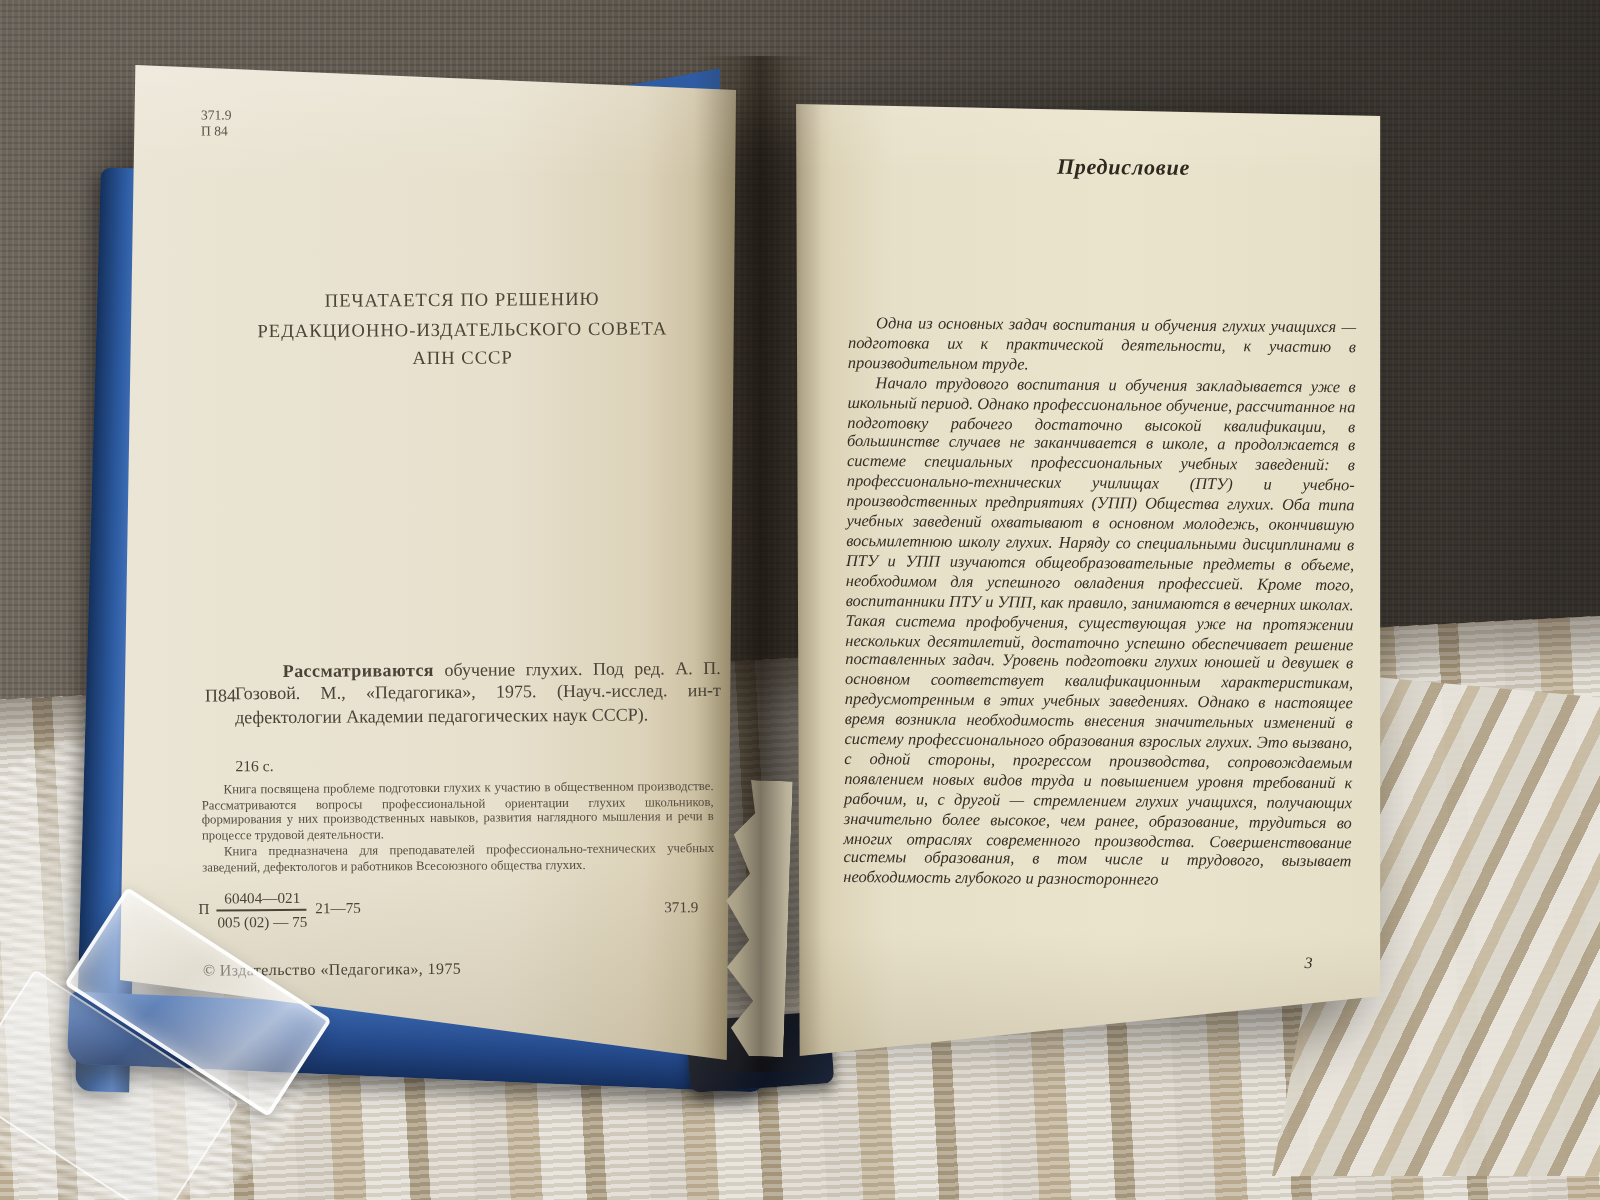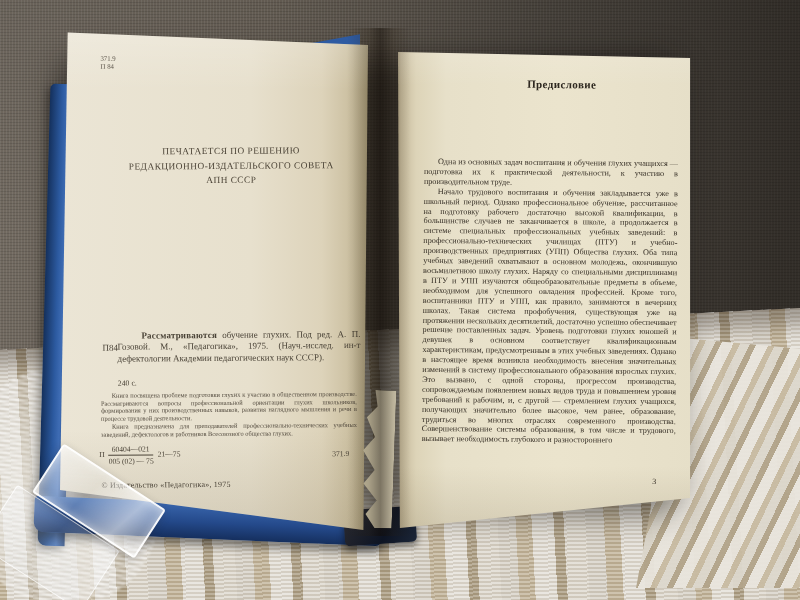--- a/index.html
+++ b/index.html
@@ -48,21 +48,21 @@
   .page{position:absolute;}
   .page-left{left:60px;top:30px;width:308px;height:500px;
     clip-path:polygon(2.5% 0.5%, 100% 3%, 98.5% 100%, 0% 92%);
     background-image:
       linear-gradient(180deg, rgba(255,255,255,0.22), rgba(0,0,0,0) 12%, rgba(0,0,0,0) 80%, rgba(90,75,45,0.14)),
       linear-gradient(90deg, #ebe5d5 0%, #e7e0cd 62%, #ddd3ba 85%, #cabe9f 95%, #b3a682 100%);}
   .page-right{left:392px;top:36px;width:302px;height:500px;
     clip-path:polygon(2% 3.2%, 98.7% 4.4%, 98.7% 92.4%, 2.6% 98.4%);
     background-image:
       linear-gradient(180deg, rgba(255,255,255,0.18), rgba(0,0,0,0) 10%, rgba(0,0,0,0) 86%, rgba(90,75,45,0.16)),
-      linear-gradient(90deg, #9a8d6c 0%, #c6ba9c 3%, #ddd4b8 8%, #e7e0c9 18%, #ebe4cd 55%, #e6dfc8 100%);}
+      linear-gradient(90deg, #9a8d6c 0%, #c6ba9c 3%, #ddd4b8 8%, #e7e0c9 18%, #ebe4cd 55%, #e6dfc8 100%); font-style: italic;}
 
   .torn-stub{position:absolute;left:356px;top:390px;width:38px;height:138px;transform:rotate(2deg);
     background:linear-gradient(90deg,#cfc6a8,#e4dcc2);
     clip-path:polygon(45% 0,100% 0,100% 100%,55% 100%,30% 90%,58% 80%,22% 68%,50% 58%,18% 44%,48% 34%,25% 20%,52% 12%);
     filter:drop-shadow(-2px 2px 3px rgba(0,0,0,0.45));}
   .gutter-shade{position:absolute;left:347px;top:28px;width:64px;height:508;height:508px;pointer-events:none;
     background:linear-gradient(90deg, rgba(0,0,0,0) 0%, rgba(40,30,15,0.26) 34%, rgba(18,11,4,0.48) 52%, rgba(40,30,15,0.22) 72%, rgba(0,0,0,0) 100%);}
 
   
   .lp-content{position:absolute;inset:0;transform:rotate(-0.4deg);color:#4a4337;}
@@ -71,21 +71,21 @@
     font-size:9.3px;line-height:14.5px;letter-spacing:0.5px;color:#4c4437;}
   .lp-catcode{position:absolute;left:42px;top:312px;font-size:9px;}
   .lp-bib{position:absolute;left:57px;right:8px;top:300px;font-size:9px;line-height:11.3px;
     text-align:justify;text-indent:24px;}
   .lp-bib b{letter-spacing:0.2px;}
   .lp-pagecount{position:absolute;left:57px;top:348px;font-size:7.8px;}
   .lp-ann{position:absolute;left:40px;right:12px;top:361px;font-size:6.4px;line-height:7.7px;
     text-align:justify;color:#564e42;}
   .lp-ann p{margin:0;text-indent:11px;}
   .lp-formula{position:absolute;left:38px;right:20px;top:414px;font-size:7.6px;}
-  .lp-frac{display:inline-block;vertical-align:middle;text-align:left;margin:0 4px;}
+  .lp-frac{display:inline-block;vertical-align:middle;text-align:center;margin:0 4px;}
   .lp-frac .num{display:block;border-bottom:1px solid #4a4337;padding:0 3px 1px;}
   .lp-frac .den{display:block;padding-top:1px;}
   .lp-udc{position:absolute;right:0;top:6px;font-size:7.6px;}
   .lp-copyright{position:absolute;left:40px;top:450px;font-size:8px;letter-spacing:0.2px;}
 
   .rp-content{position:absolute;inset:0;transform:rotate(0.5deg);color:#352e25;}
   .rp-heading{position:absolute;left:0;right:0;top:42px;padding-left:34px;text-align:center;
     font-weight:bold;font-size:11px;letter-spacing:0.4px;color:#2e2820;}
   .rp-body{position:absolute;left:31px;right:17px;top:122px;font-size:8.2px;line-height:9.9px;
     text-align:justify;}
@@ -125,21 +125,21 @@
           <div>371.9</div>
           <div>П 84</div>
         </div>
         <div class="lp-imprimatur">
           <div>ПЕЧАТАЕТСЯ ПО РЕШЕНИЮ</div>
           <div>РЕДАКЦИОННО-ИЗДАТЕЛЬСКОГО СОВЕТА</div>
           <div>АПН СССР</div>
         </div>
         <div class="lp-catcode">П84</div>
         <div class="lp-bib"><b>Рассматриваются</b><span> обучение глухих. Под ред. А. П. Гозовой. М., «Педагогика», 1975. (Науч.-исслед. ин-т дефектологии Академии педагогических наук СССР).</span></div>
-        <div class="lp-pagecount">240 с.</div>
+        <div class="lp-pagecount">216 с.</div>
         <div class="lp-ann">
           <p>Книга посвящена проблеме подготовки глухих к участию в общественном производстве. Рассматриваются вопросы профессиональной ориентации глухих школьников, формирования у них производственных навыков, развития наглядного мышления и речи в процессе трудовой деятельности.</p>
           <p>Книга предназначена для преподавателей профессионально-технических учебных заведений, дефектологов и работников Всесоюзного общества глухих.</p>
         </div>
         <div class="lp-formula">
           <span>П</span><span class="lp-frac"><span class="num">60404—021</span><span class="den">005 (02) — 75</span></span><span>21—75</span>
           <span class="lp-udc">371.9</span>
         </div>
         <div class="lp-copyright">© Издательство «Педагогика», 1975</div>
       </div>

